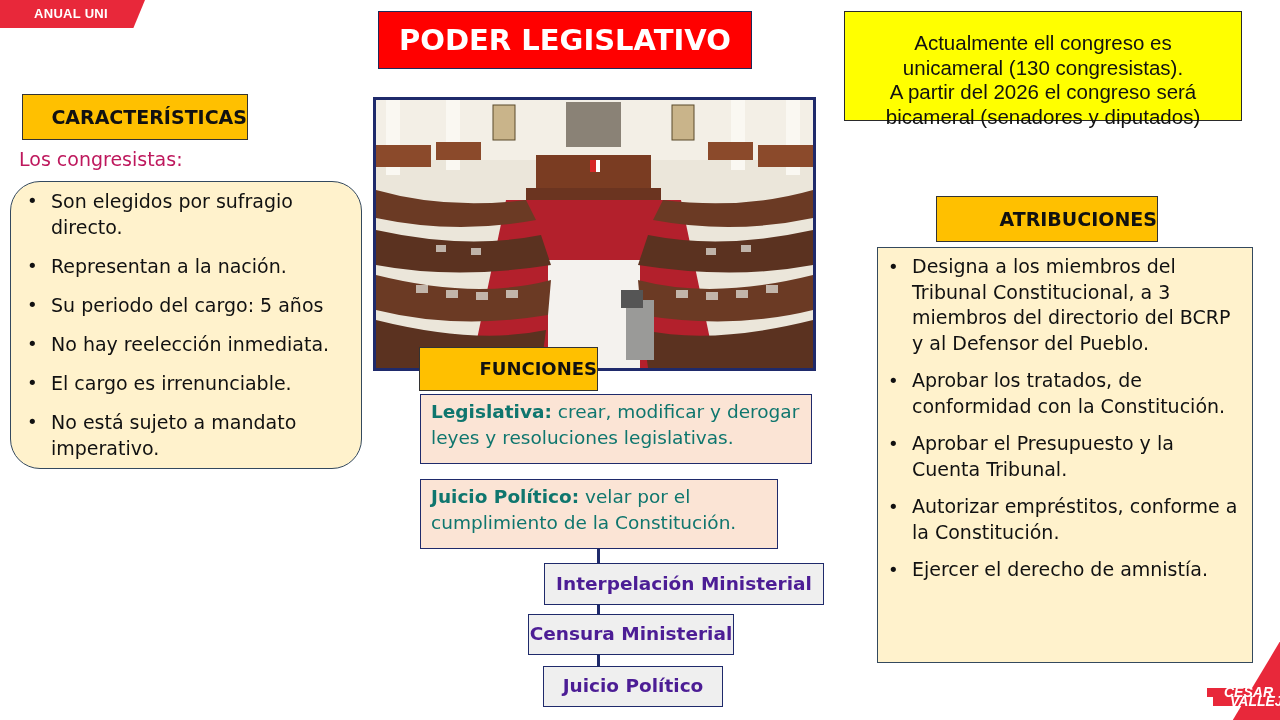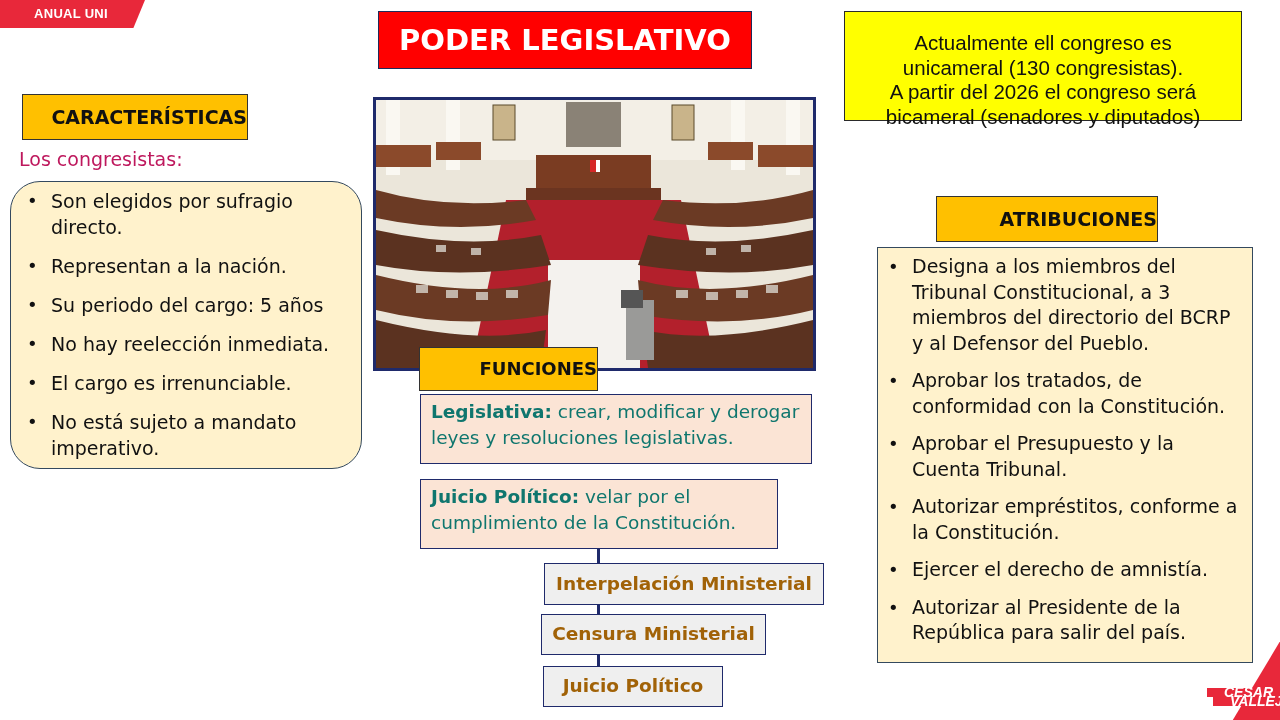--- a/index.html
+++ b/index.html
@@ -26,23 +26,23 @@
   #photo { left:373px; top:97px; width:443px; height:274px; border:3px solid #1f2a6b; overflow:hidden; background:#e9e4da; }
 
   #fun-label { left:419px; top:347px; width:179px; height:44px; font-size:18px; line-height:42px; z-index:3; }
 
   .func-box { background:#fbe4d5; border:1.5px solid #1f2a6b; font-size:18.5px; line-height:26px; color:#0f766e; padding:4px 10px; }
   #func-leg { left:420px; top:394px; width:392px; height:70px; }
   #func-ctrl { left:420px; top:479px; width:358px; height:70px; }
   .func-box b { font-weight:bold; }
 
   .connector { background:#1f2a6b; width:3px; }
-  .ctrl-item { background:#efefef; border:1.5px solid #1f2a6b; font-weight:bold; font-size:18.5px; color:#a16207; text-align:center; }
+  .ctrl-item { background:#efefef; border:1.5px solid #1f2a6b; font-weight:bold; font-size:18.5px; color:#4c1d95; text-align:center; }
   #ci-1 { left:544px; top:563px; width:280px; height:42px; line-height:39px; }
-  #ci-2 { left:541px; top:614px; width:225px; height:41px; line-height:38px; }
+  #ci-2 { left:528px; top:614px; width:206px; height:41px; line-height:38px; }
   #ci-3 { left:543px; top:666px; width:180px; height:41px; line-height:38px; }
 
   #atr-label { left:936px; top:196px; width:222px; height:46px; font-size:19px; line-height:44px; }
   #atr-box { left:877px; top:247px; width:376px; height:416px; padding:6px 8px 0 4px; }
   #atr-box ul.bul li { margin-bottom:12px; line-height:25.5px; }
 
   #brand-corner { left:1228px; top:628px; width:60px; height:100px; background:#e8283a; clip-path:polygon(100% 0,100% 100%,0 100%); }
   #brand-logo { left:1207px; top:688px; width:46px; height:28px; }
   .logo-word { background:#e8283a; color:#fff; font-weight:bold; font-style:italic; font-size:14px; line-height:9px; padding:0 17px; display:block; width:max-content; }
 </style>
@@ -147,21 +147,20 @@
 <div id="ci-3" class="abs ctrl-item calibri">Juicio Político</div>
 
 <div id="atr-label" class="abs label-orange calibri">ATRIBUCIONES</div>
 <div id="atr-box" class="abs cream-box calibri">
   <ul class="bul">
     <li>Designa a los miembros del Tribunal Constitucional, a 3 miembros del directorio del BCRP y al Defensor del Pueblo.</li>
     <li>Aprobar los tratados, de conformidad con la Constitución.</li>
     <li>Aprobar el Presupuesto y la Cuenta Tribunal.</li>
     <li>Autorizar empréstitos, conforme a la Constitución.</li>
     <li>Ejercer el derecho de amnistía.</li>
-    <li>Autorizar al Presidente de la República para salir del país.</li>
   </ul>
 </div>
 
 <div id="brand-corner" class="abs"></div>
 <div id="brand-logo" class="abs">
   <span class="logo-word">CÉSAR</span>
   <span class="logo-word" style="margin-left:6px;">VALLEJO</span>
 </div>
 
 </body></html>

